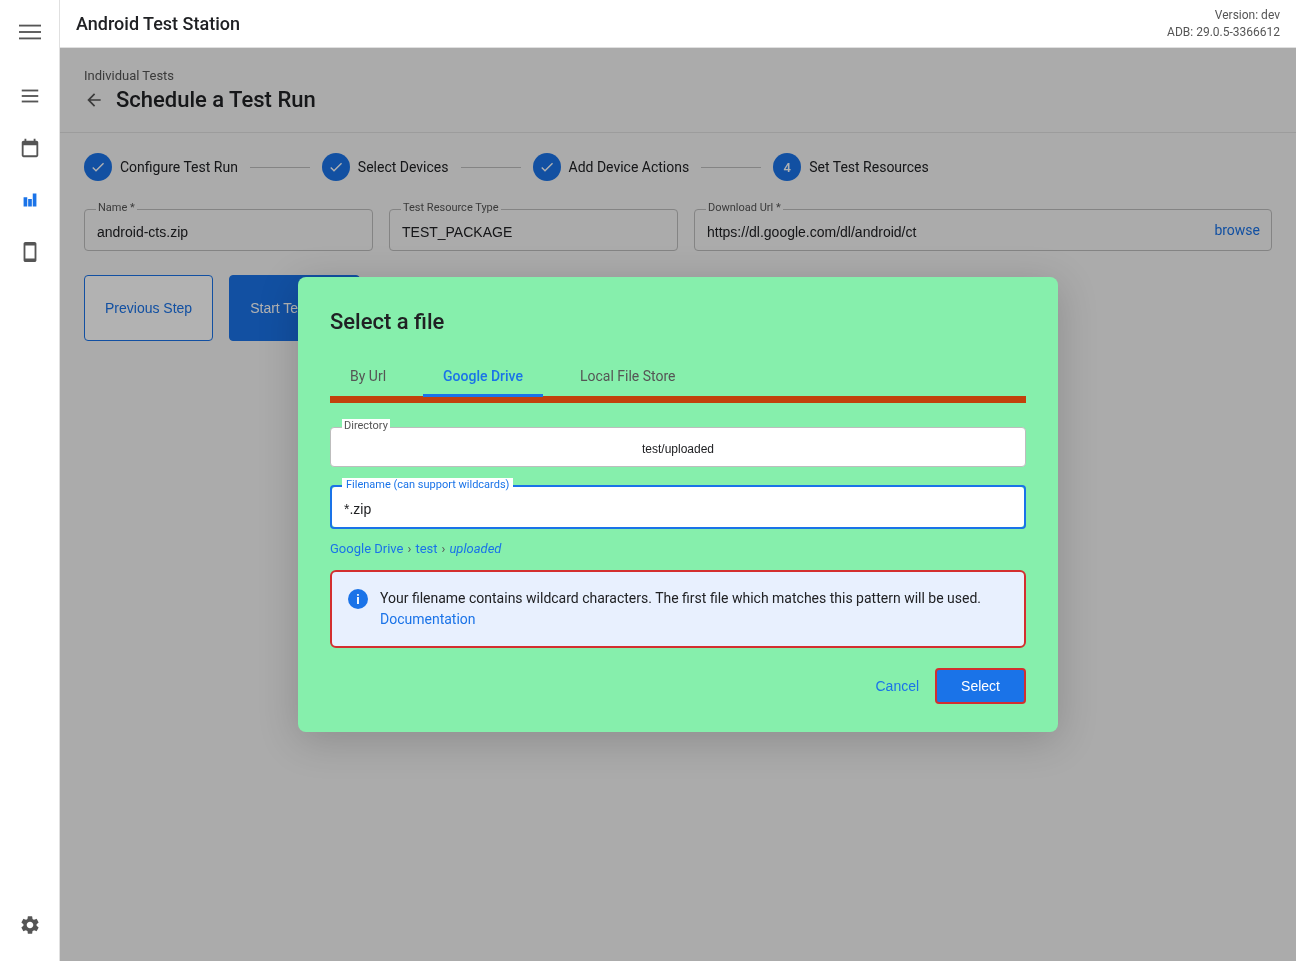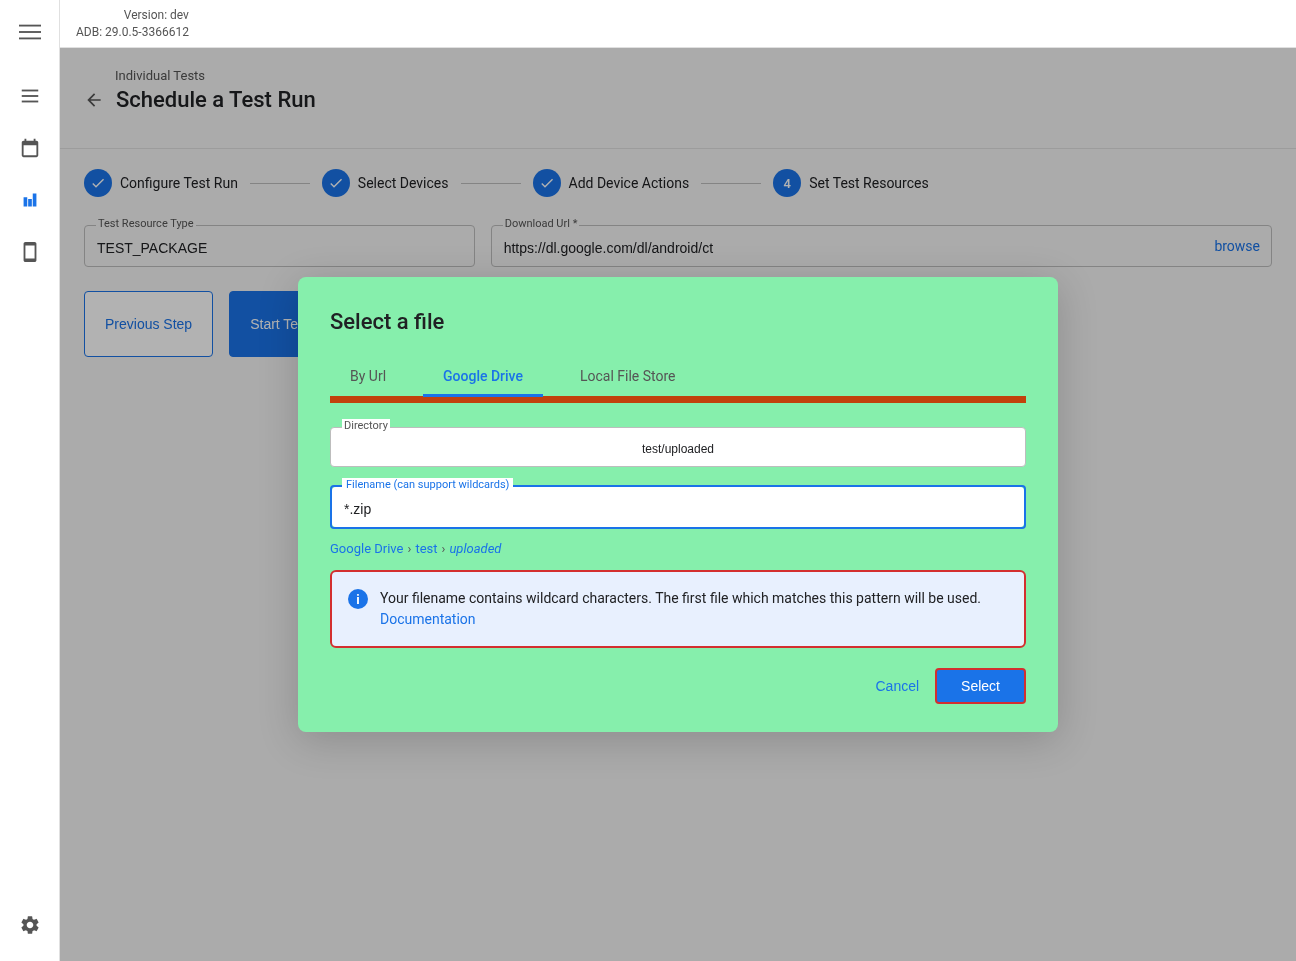--- a/index.html
+++ b/index.html
@@ -73,28 +73,27 @@
       padding: 20px 24px;
       overflow: auto;
       position: relative;
     }
 
     
     .breadcrumb {
       font-size: 13px;
       color: #555;
       margin-bottom: 4px;
-      margin-left: 31px;
     }
 
     
     .page-header {
       display: flex;
       align-items: center;
-      margin-bottom: 36px;
+      margin-bottom: 20px;
       text-align: center;
     }
     .back-btn {
       background: none;
       border: none;
       cursor: pointer;
       color: #555;
       margin-right: 12px;
       font-size: 20px;
       display: flex;
@@ -444,20 +443,21 @@
   <div class="sidebar-icon" style="margin-bottom:16px;">
     <svg viewBox="0 0 24 24" fill="currentColor">
         <path d="M19.14 12.94c.04-.3.06-.61.06-.94s-.02-.64-.07-.94l2.03-1.58a.49.49 0 0 0 .12-.61l-1.92-3.32a.49.49 0 0 0-.59-.22l-2.39.96a7.06 7.06 0 0 0-1.62-.94l-.36-2.54a.484.484 0 0 0-.48-.41h-3.84c-.24 0-.43.17-.47.41l-.36 2.54c-.59.24-1.13.57-1.62.94l-2.39-.96a.478.478 0 0 0-.59.22L2.74 8.87a.47.47 0 0 0 .12.61l2.03 1.58c-.05.3-.09.63-.09.94s.02.64.07.94l-2.03 1.58a.49.49 0 0 0-.12.61l1.92 3.32c.12.22.37.29.59.22l2.39-.96c.5.38 1.03.7 1.62.94l.36 2.54c.05.24.24.41.48.41h3.84c.24 0 .44-.17.47-.41l.36-2.54c.59-.24 1.13-.56 1.62-.94l2.39.96c.22.08.47 0 .59-.22l1.92-3.32a.47.47 0 0 0-.12-.61l-2.01-1.58zM12 15.6c-1.98 0-3.6-1.62-3.6-3.6s1.62-3.6 3.6-3.6 3.6 1.62 3.6 3.6-1.62 3.6-3.6 3.6z"></path>
       </svg>
   </div>
 </div>
 
 <div class="main">
 
   <div class="topbar">
+    <div class="topbar-title">Android Test Station</div>
     <div class="topbar-version">
       <span>Version: dev</span><br>
       <span>ADB: 29.0.5-3366612</span>
     </div>
   </div>
 
   <div class="page-content">
 
     <div class="breadcrumb">Individual Tests</div>
 
@@ -501,20 +501,25 @@
       </div>
       <div class="step-connector"></div>
       <div class="step">
         <div class="step-circle active">4</div>
         <span class="step-label">Set Test Resources</span>
       </div>
     </div>
 
     <div class="form-row">
       <div class="field-group">
+        <label class="field-label">Name *</label>
+        <input class="field-input" value="android-cts.zip" style="background: rgb(245, 245, 245);">
+        
+      </div>
+      <div class="field-group">
         <label class="field-label">Test Resource Type</label>
         <input class="field-input" value="TEST_PACKAGE" style="background: rgb(245, 245, 245);">
         
       </div>
       <div class="field-group grow-2" style="position:relative;">
         <label class="field-label">Download Url *</label>
         <input class="field-input" value="https://dl.google.com/dl/android/ct" style="background: rgb(245, 245, 245); padding-right: 60px;">
         
         <span class="browse-link">browse</span>
       </div>

